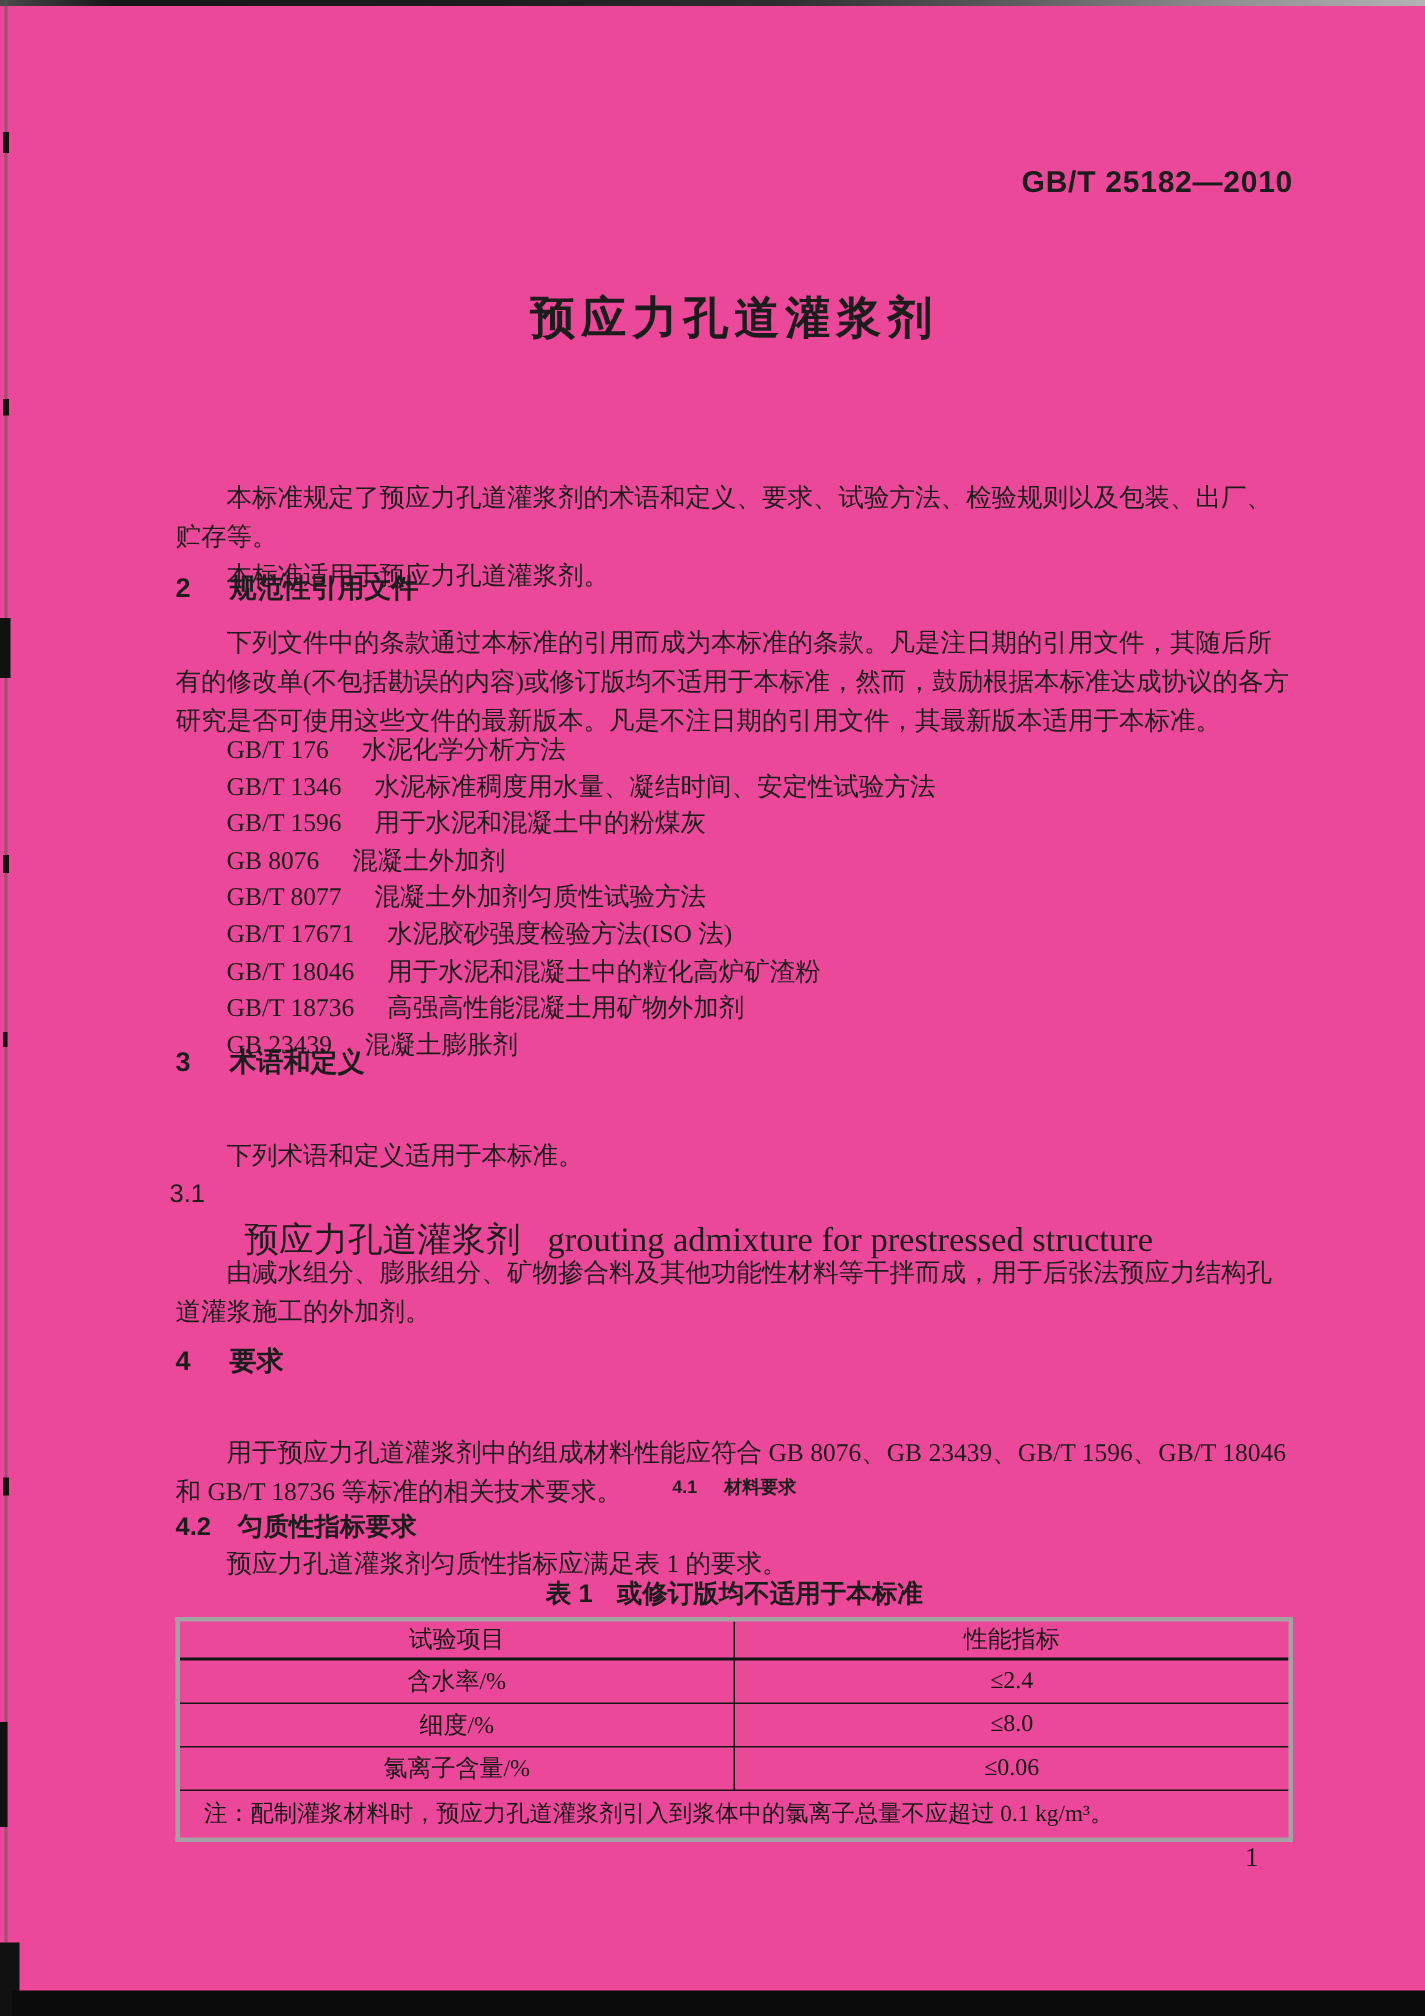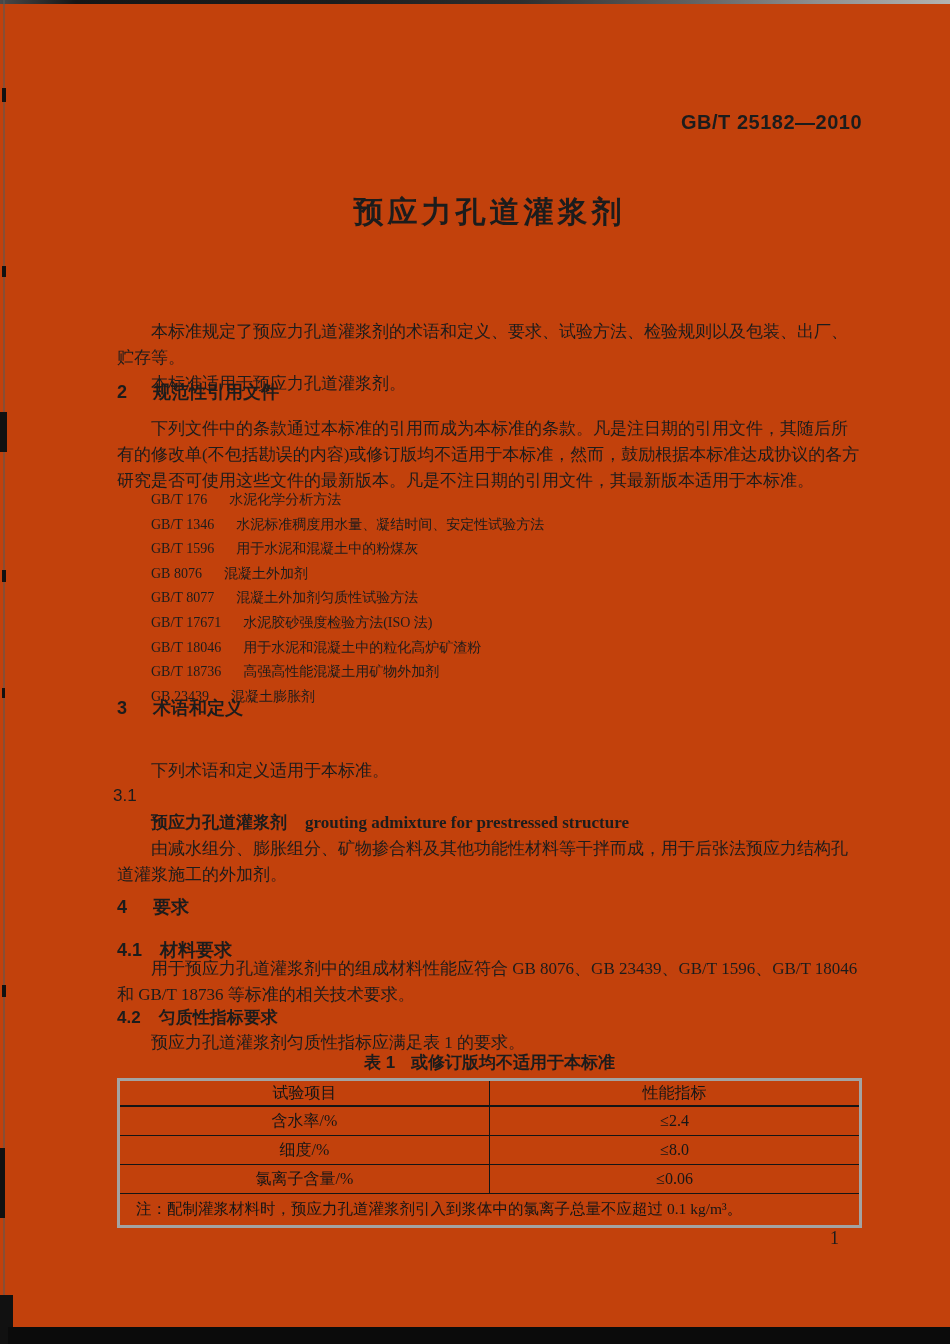--- a/index.html
+++ b/index.html
@@ -1,43 +1,43 @@
 <!DOCTYPE html>
 <html lang="zh"><head>
 <meta charset="utf-8">
 <style>
   html,body { margin:0; padding:0; background:#ffffff; }
   .page {
     position:relative; width:950px; height:1344px;
-    background:#c2410c; overflow:hidden;
+    background:#ec4899; overflow:hidden;
     color:#1c1c1c;
     font-family:"Liberation Serif","DejaVu Serif",serif;
   }
   .blk { position:absolute; left:117px; width:745px; }
 
   
   .art { position:absolute; background:#111; }
   .top-strip {
     left:0; top:0; width:950px; height:4px;
     background:linear-gradient(to right,#4a4a4a 0,#161616 8%,#1d1d1d 35%,#2f2f2f 55%,#5f5f5f 72%,#8f8f8f 86%,#b3b3b1 100%);
   }
   .left-line { left:3px; top:0; width:2px; height:1344px; background:#5a5a58; opacity:.55; }
   .bottom-bar { left:8px; top:1327px; width:942px; height:17px; background:#0b0b0b; }
   .header-code { top:111px; text-align:right; font-family:"Liberation Sans","DejaVu Sans",sans-serif; font-weight:700; font-size:20px; letter-spacing:.5px; }
   .doc-title { top:192px; text-align:center; font-family:"Liberation Sans","DejaVu Sans",sans-serif; font-weight:700; font-size:30px; letter-spacing:4px; }
   .sec-h { font-family:"Liberation Sans","DejaVu Sans",sans-serif; font-weight:700; font-size:18px; }
   .sec-h .num { margin-right:26px; }
   .sec-h.sub .num { margin-right:18px; }
   .sub-num { font-family:"Liberation Sans","DejaVu Sans",sans-serif; font-size:17px; }
   p.body { margin:0; font-size:17px; line-height:26px; text-indent:2em; }
-  .term-line { font-size:17px; font-weight:700; text-indent:2em;
+  .term-line { font-size:23px; font-weight:400; text-indent:2em;
     font-family:"Liberation Sans","DejaVu Sans",sans-serif; }
   .term-line .zh { margin-right:18px; }
   .term-line .en { font-family:"Liberation Serif","DejaVu Serif",serif; }
-  .ref-list { list-style:none; margin:0; padding:0 0 0 34px; font-size:14px; }
+  .ref-list { list-style:none; margin:0; padding:0 0 0 34px; font-size:17px; }
   .ref-list li { line-height:24.6px; }
   .ref-list .code { margin-right:22px; }
 
   
   .tbl-caption { top:1051px; text-align:center; font-family:"Liberation Sans","DejaVu Sans",sans-serif; font-weight:700; font-size:17px; }
   .tbl-caption .lbl { margin-right:16px; }
   table.t1 { position:absolute; left:117px; top:1078px; width:745px;
     border-collapse:collapse; table-layout:fixed;
     font-size:16px; color:#161616; }
   table.t1 th, table.t1 td { border:1.5px solid #151515; text-align:center; padding:0; }
@@ -101,21 +101,21 @@
   <div class="blk term-line" style="top:811px;">
     <span class="zh">预应力孔道灌浆剂</span><span class="en">grouting admixture for prestressed structure</span>
   </div>
   <div class="blk" style="top:836px;">
     <p class="body">由减水组分、膨胀组分、矿物掺合料及其他功能性材料等干拌而成，用于后张法预应力结构孔道灌浆施工的外加剂。</p>
   </div>
 
   <div class="blk sec-h" style="top:895px;">
     <span class="num">4</span><span>要求</span>
   </div>
-  <div class="blk sec-h sub" style="top:938px;font-size:18px;">
+  <div class="blk sec-h sub" style="top:983px;font-size:12px;text-align:center;">
     <span class="num">4.1</span><span>材料要求</span>
   </div>
   <div class="blk" style="top:956px;">
     <p class="body">用于预应力孔道灌浆剂中的组成材料性能应符合 GB 8076、GB 23439、GB/T 1596、GB/T 18046 和 GB/T 18736 等标准的相关技术要求。</p>
   </div>
   <div class="blk sec-h sub" style="top:1006px;font-size:17px;">
     <span class="num">4.2</span><span>匀质性指标要求</span>
   </div>
   <div class="blk" style="top:1030px;">
     <p class="body">预应力孔道灌浆剂匀质性指标应满足表 1 的要求。</p>

